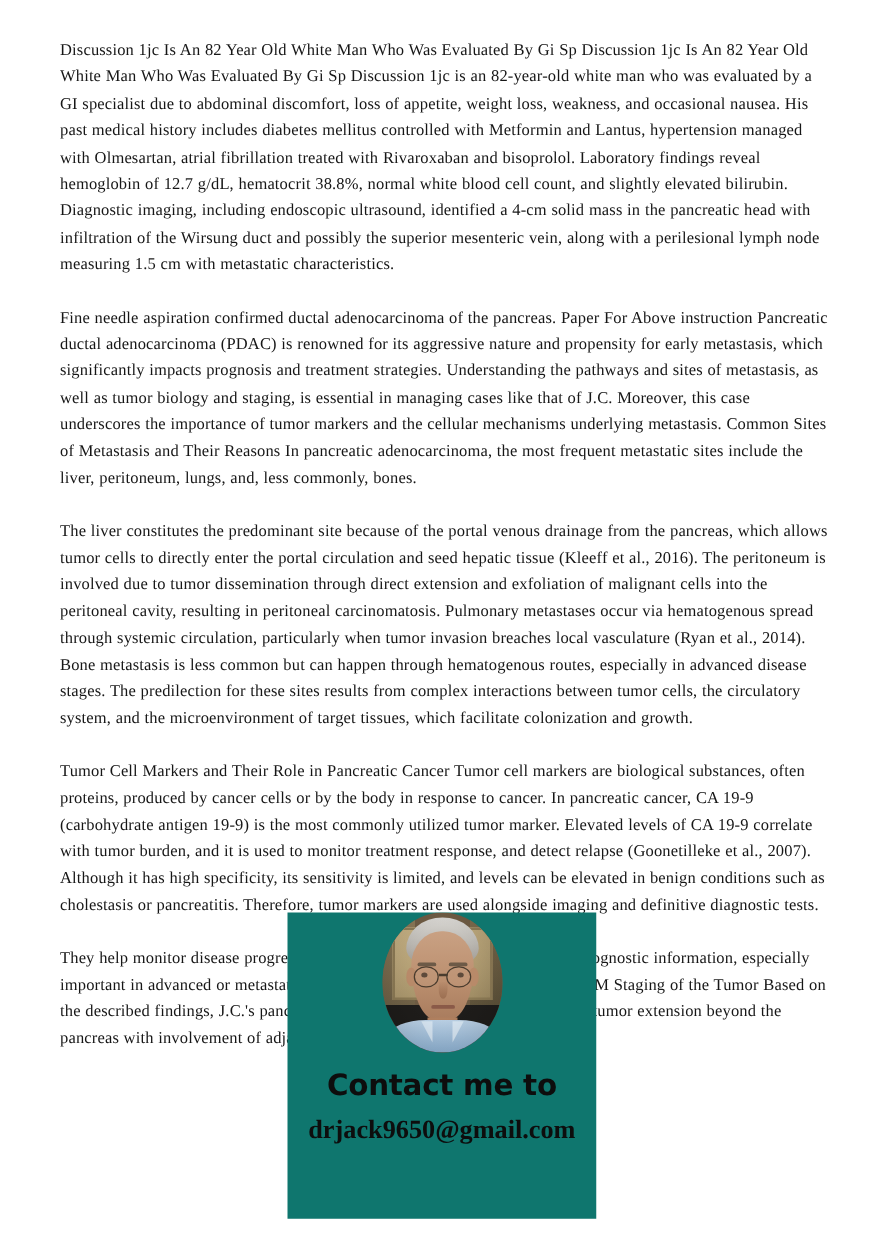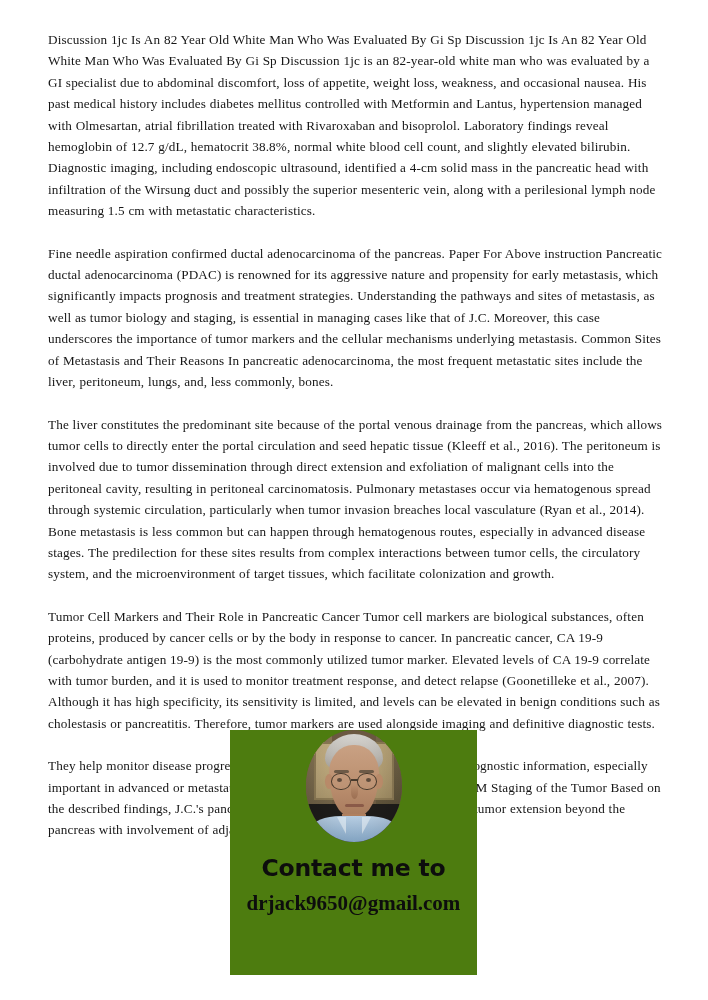--- a/index.html
+++ b/index.html
@@ -43,21 +43,21 @@
   }
   .para:last-child { margin-bottom: 0; }
 
   
   #contact-overlay {
     position: absolute;
     left: 230px;
     top: 730px;
     width: 247px;
     height: 245px;
-    background: #4d7c0f;
+    background: #0f766e;
     overflow: hidden;
     z-index: 20;
     display: flex;
     flex-direction: column;
     align-items: center;
   }
 
   #avatar {
     position: relative;
     width: 96px;

